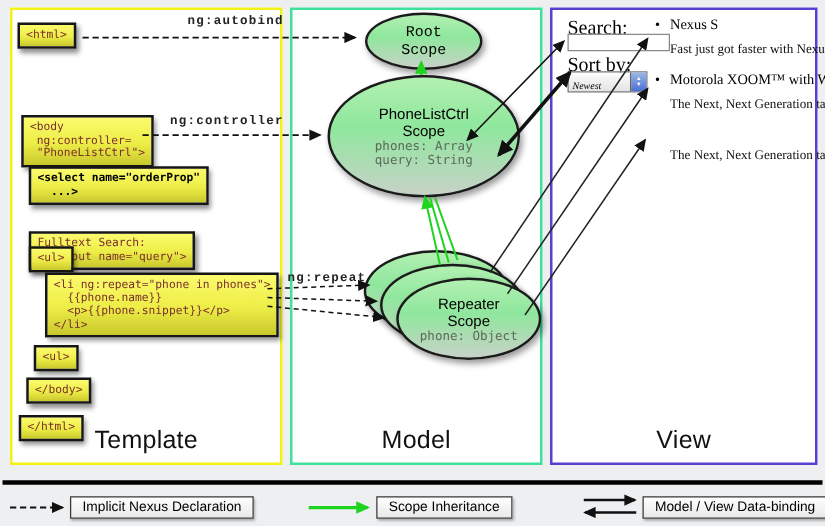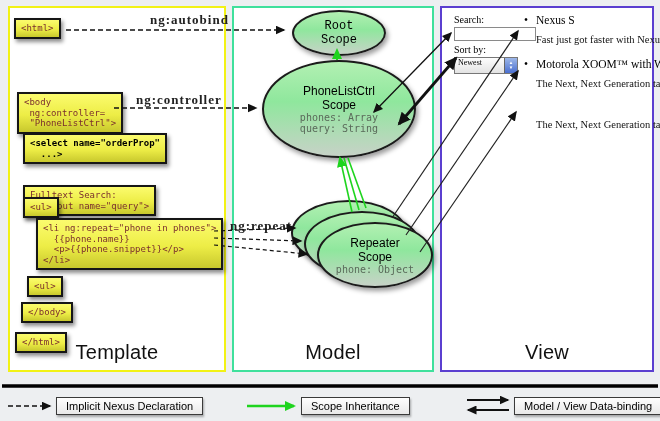--- a/index.html
+++ b/index.html
@@ -9,36 +9,36 @@
   #col-template{left:8px;top:6px;width:214px;height:362px;border:2px solid #f2f215;}
   #col-model{left:232px;top:6px;width:198px;height:362px;border:2px solid #3fe09c;}
   #col-view{left:440px;top:6px;width:210px;height:362px;border:2px solid #5b3fd0;}
   .col-label{position:absolute;bottom:6px;left:0;right:0;text-align:center;
              font-size:20px;color:#111;letter-spacing:.2px;}
   .codebox{position:absolute;white-space:pre;font-family:"DejaVu Sans Mono","Liberation Mono",monospace;
            font-size:9px;line-height:10.5px;color:#7a2e2e;padding:3px 5px;
            background:linear-gradient(180deg,#fbfb6e 0%,#eded46 55%,#c8c82d 100%);
            border:2px solid #161616;box-shadow:2px 3px 4px rgba(0,0,0,.45);}
   .codebox.bold{font-weight:bold;color:#000;}
-  .ng-label{position:absolute;font-family:Liberation Serif, serif;
-            font-size:13px;font-weight:bold;color:#222;letter-spacing:1px;}
+  .ng-label{position:absolute;font-family:Liberation Mono, monospace;
+            font-size:10px;font-weight:bold;color:#222;letter-spacing:1px;}
   .ellipse{position:absolute;border:2px solid #1b1b1b;border-radius:50%;
            background:linear-gradient(180deg,#b2f0b2 0%,#8fe79d 42%,#c7d2c7 100%);
            box-shadow:2px 3px 5px rgba(0,0,0,.4);
            display:flex;flex-direction:column;align-items:center;justify-content:center;}
   .ellipse .title{white-space:pre;text-align:center;font-size:12px;color:#000;line-height:14px;}
   .ellipse .prop{font-family:"DejaVu Sans Mono","Liberation Mono",monospace;font-size:10px;
                  line-height:11px;color:#5a6a5a;white-space:pre;}
   .ellipse .prop.bold{font-weight:bold;color:#000;}
   .serif{font-family:"Liberation Serif",serif;}
-  .view-label{position:absolute;font-size:10px;color:#000;}
+  .view-label{position:absolute;font-size:16px;color:#000;}
   #search-input{position:absolute;left:12px;top:19px;width:76px;height:12px;
                 border:1px solid #8a8a8a;background:#fff;font-size:9px;padding:0 2px;}
   #sort-select{position:absolute;left:12px;top:49px;width:62px;height:15px;border:1px solid #777;
-               background:linear-gradient(180deg,#fdfdfd,#e3e3e3);display:flex;align-items:flex-start;}
+               background:linear-gradient(180deg,#fdfdfd,#e3e3e3);display:flex;align-items:flex-end;font-style:italic;}
   #sort-select .val{flex:1;font-size:8px;padding-left:3px;color:#000;}
   #sort-select .stepper{width:12px;height:100%;background:linear-gradient(180deg,#9db7e8,#4a6fd0);
                border-left:1px solid #666;display:flex;flex-direction:column;
                align-items:center;justify-content:center;color:#fff;font-size:4.5px;line-height:4.5px;}
   .vitem-title{position:absolute;font-size:11.5px;color:#000;white-space:nowrap;}
   .vitem-desc{position:absolute;font-size:10.5px;color:#111;white-space:nowrap;}
   .bullet{display:inline-block;width:12px;}
   svg.overlay{position:absolute;left:0;top:0;pointer-events:none;}
   .legend-box{position:absolute;top:397px;font-size:11px;color:#000;padding:2px 9px;
               background:linear-gradient(180deg,#fefefe,#e9e9e9);border:1.5px solid #3a3a3a;

